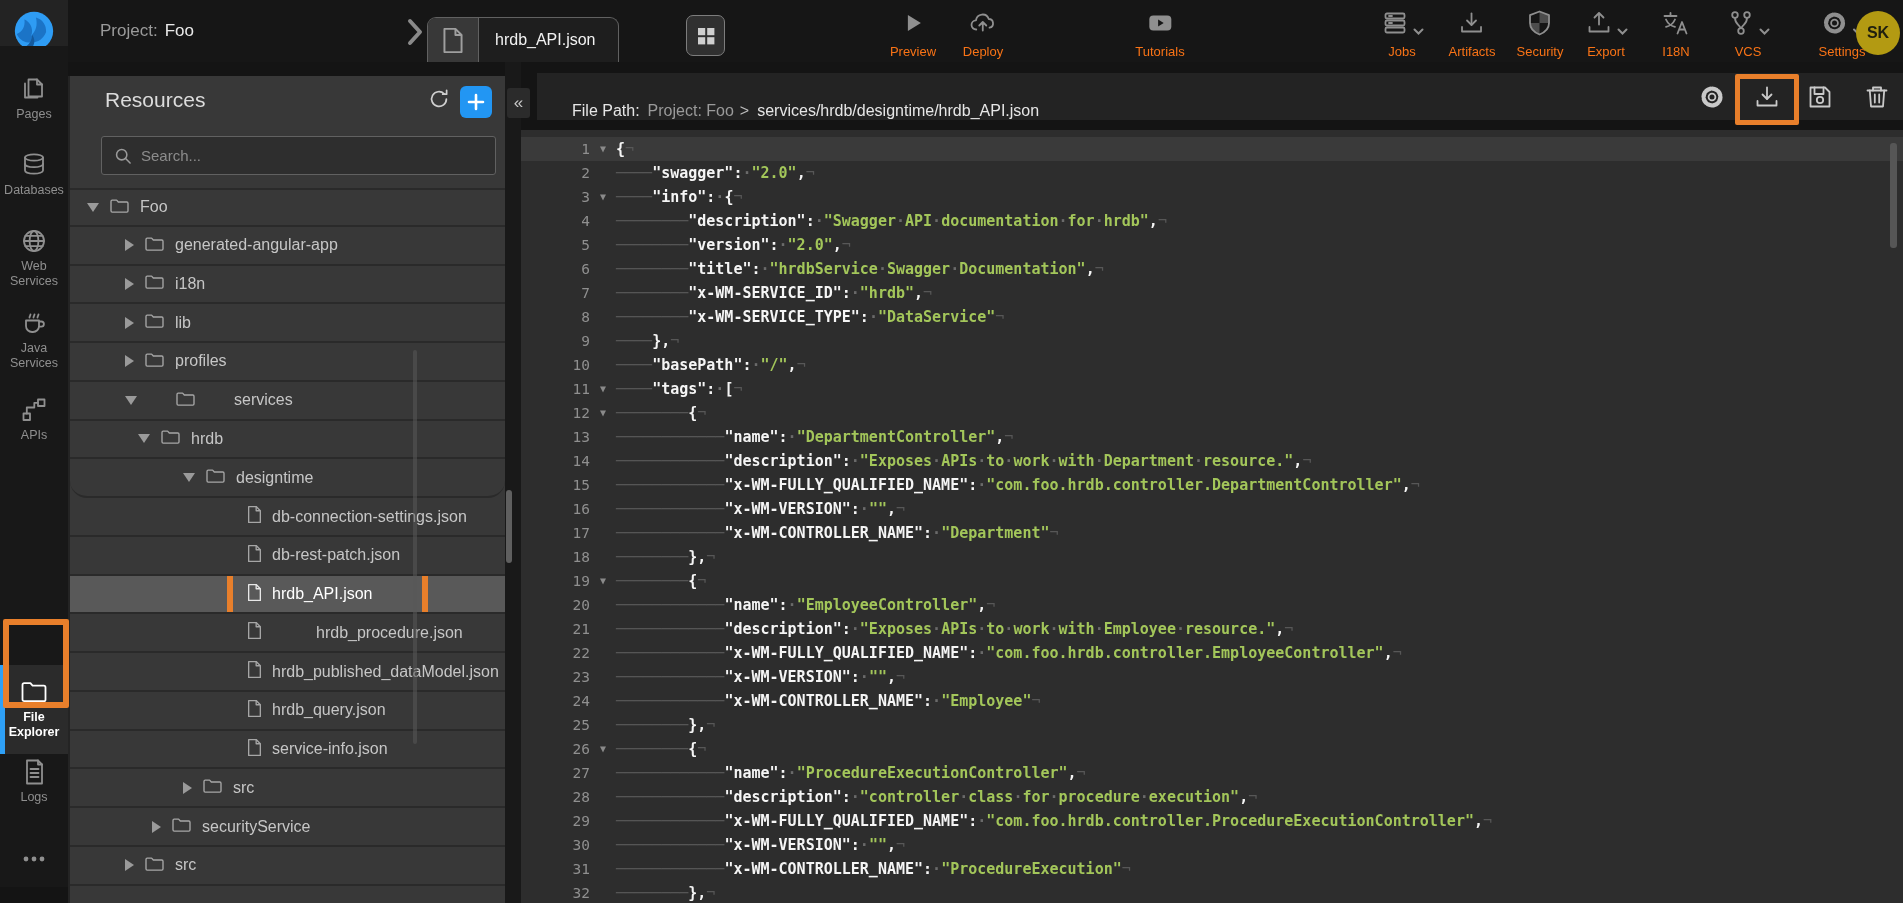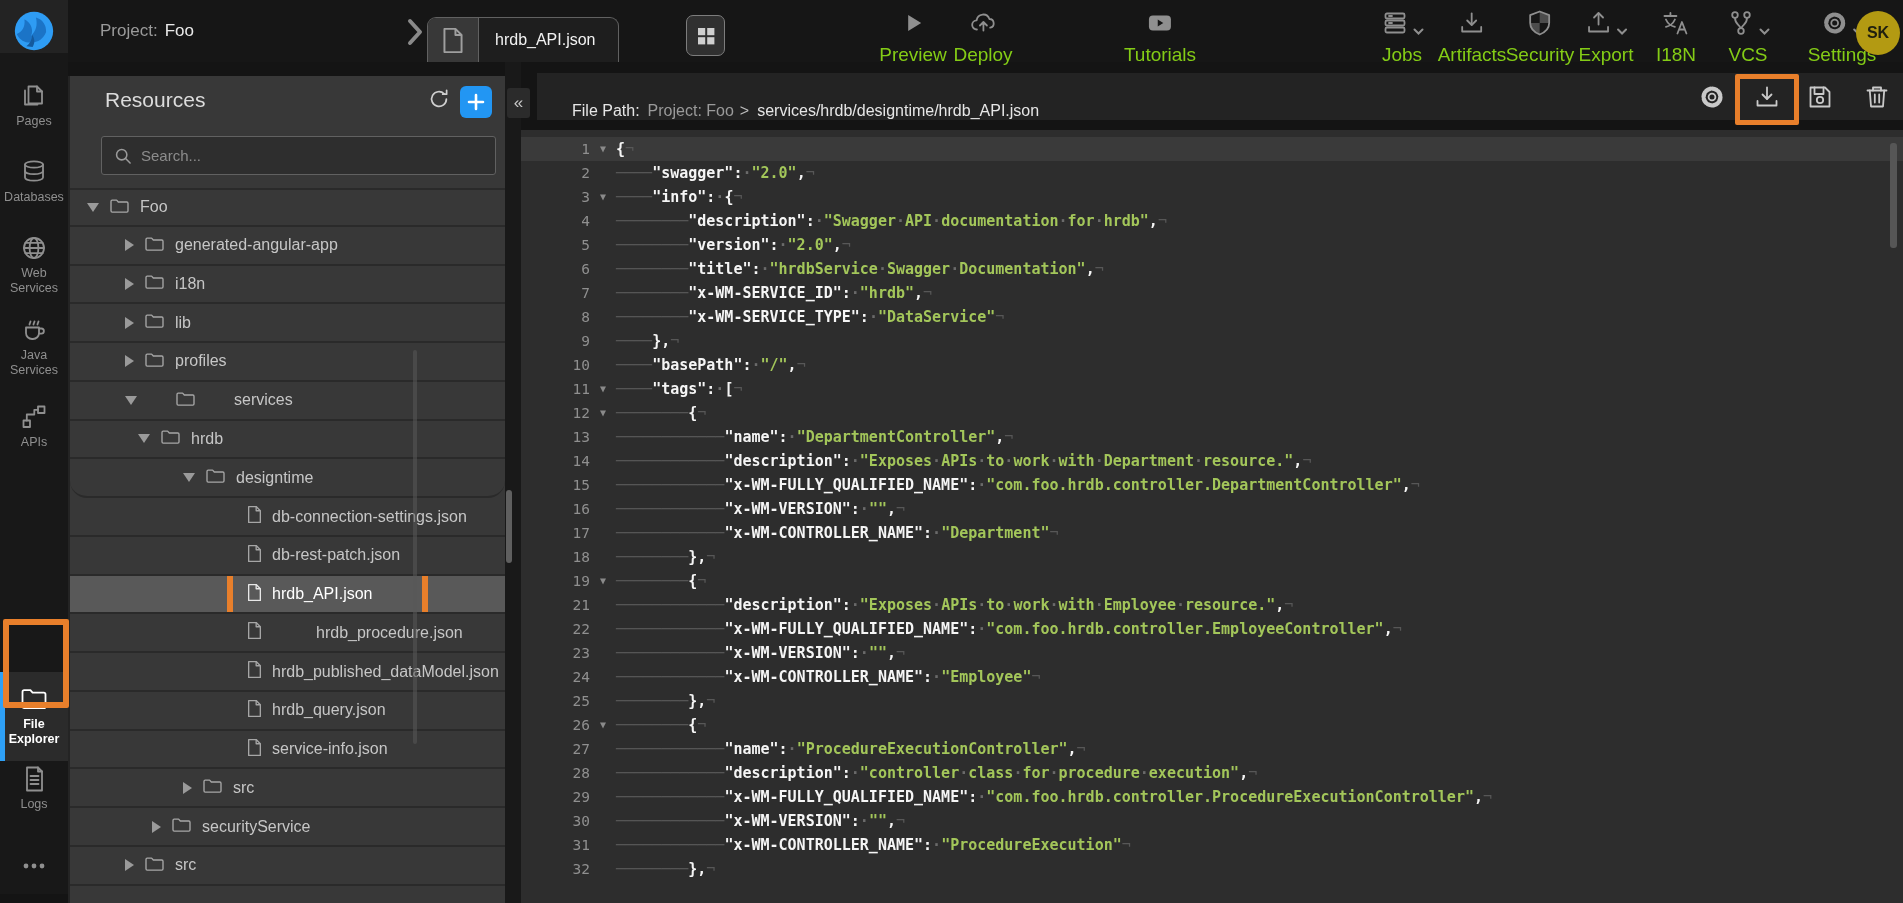--- a/index.html
+++ b/index.html
@@ -18,27 +18,27 @@
   #file-tab { position:absolute; left:427px; top:17px; height:45px; border:1px solid #616161; border-bottom:none;
               border-radius:9px 9px 0 0; background:#1e1e1e; display:flex; align-items:stretch; overflow:hidden; }
   #file-tab .ticon { width:51px; background:#383838; border-right:1px solid #616161;
                      display:flex; align-items:center; justify-content:center; color:#9f9f9f; }
   #file-tab .tlabel { display:flex; align-items:center; padding:0 22px 0 16px; color:#f2f2f2; font-size:16px; }
   #grid-btn { position:absolute; left:686px; top:15px; width:39px; height:41px; border:1.5px solid #7d7d7d;
               border-radius:7px; background:#303030; display:flex; align-items:center; justify-content:center; color:#cfcfcf; }
   .hact { position:absolute; top:10px; transform:translateX(-50%); color:#8f8f8f; text-align:center; cursor:pointer; }
   .hact .irow { display:flex; align-items:flex-end; justify-content:center; height:32px; }
   .hact .chev { margin:0 0 2px 3px; color:#8f8f8f; }
-  .hlbl { font-size:19px; color:#84cc16; margin-top:2px; white-space:nowrap; }
+  .hlbl { font-size:13px; color:#f97316; margin-top:2px; white-space:nowrap; }
   #avatar { position:absolute; left:1856px; top:11px; width:44px; height:44px; border-radius:50%;
             background:#b39a12; color:#20200f; font-weight:bold; font-size:16px;
             display:flex; align-items:center; justify-content:center; }
 
   
-  #sidebar { position:absolute; left:0; top:53px; width:68px; height:841px; background:#181818; }
+  #sidebar { position:absolute; left:0; top:46px; width:68px; height:841px; background:#181818; }
   .sbitem { position:absolute; left:0; width:68px; text-align:center; color:#8f8f8f; font-size:12.5px;
             line-height:15px; cursor:pointer; }
   .sbitem svg { display:block; margin:0 auto 3px; }
   .sbitem.active { background:#2b2b2b; color:#ffffff; font-weight:bold; }
   .sbitem.active .bluebar { position:absolute; left:0; top:0; width:5px; height:100%; background:#2ea0f6; }
 
   
   #panel { position:absolute; left:68px; top:76px; width:437px; height:827px; background:#383838;
            border-left:2px solid #242424; }
   #res-title { position:absolute; left:35px; top:12px; font-size:21px; color:#dcdcdc; }
@@ -499,20 +499,21 @@
         <div class="cl"><span class="ln">10</span><span class="fold"></span><span class="iv">────</span><span class="tw">"basePath":<span class="sp">·</span></span><span class="tg">"/"</span><span class="tw">,</span><span class="iv">¬</span></div>
         <div class="cl"><span class="ln">11</span><span class="fold">▼</span><span class="iv">────</span><span class="tw">"tags":<span class="sp">·</span>[</span><span class="iv">¬</span></div>
         <div class="cl"><span class="ln">12</span><span class="fold">▼</span><span class="iv">────────</span><span class="tw">{</span><span class="iv">¬</span></div>
         <div class="cl"><span class="ln">13</span><span class="fold"></span><span class="iv">────────────</span><span class="tw">"name":<span class="sp">·</span></span><span class="tg">"DepartmentController"</span><span class="tw">,</span><span class="iv">¬</span></div>
         <div class="cl"><span class="ln">14</span><span class="fold"></span><span class="iv">────────────</span><span class="tw">"description":<span class="sp">·</span></span><span class="tg">"Exposes<span class="sp">·</span>APIs<span class="sp">·</span>to<span class="sp">·</span>work<span class="sp">·</span>with<span class="sp">·</span>Department<span class="sp">·</span>resource."</span><span class="tw">,</span><span class="iv">¬</span></div>
         <div class="cl"><span class="ln">15</span><span class="fold"></span><span class="iv">────────────</span><span class="tw">"x-WM-FULLY_QUALIFIED_NAME":<span class="sp">·</span></span><span class="tg">"com.foo.hrdb.controller.DepartmentController"</span><span class="tw">,</span><span class="iv">¬</span></div>
         <div class="cl"><span class="ln">16</span><span class="fold"></span><span class="iv">────────────</span><span class="tw">"x-WM-VERSION":<span class="sp">·</span></span><span class="tg">""</span><span class="tw">,</span><span class="iv">¬</span></div>
         <div class="cl"><span class="ln">17</span><span class="fold"></span><span class="iv">────────────</span><span class="tw">"x-WM-CONTROLLER_NAME":<span class="sp">·</span></span><span class="tg">"Department"</span><span class="iv">¬</span></div>
         <div class="cl"><span class="ln">18</span><span class="fold"></span><span class="iv">────────</span><span class="tw">},</span><span class="iv">¬</span></div>
         <div class="cl"><span class="ln">19</span><span class="fold">▼</span><span class="iv">────────</span><span class="tw">{</span><span class="iv">¬</span></div>
+        <div class="cl"><span class="ln">20</span><span class="fold"></span><span class="iv">────────────</span><span class="tw">"name":<span class="sp">·</span></span><span class="tg">"EmployeeController"</span><span class="tw">,</span><span class="iv">¬</span></div>
         <div class="cl"><span class="ln">21</span><span class="fold"></span><span class="iv">────────────</span><span class="tw">"description":<span class="sp">·</span></span><span class="tg">"Exposes<span class="sp">·</span>APIs<span class="sp">·</span>to<span class="sp">·</span>work<span class="sp">·</span>with<span class="sp">·</span>Employee<span class="sp">·</span>resource."</span><span class="tw">,</span><span class="iv">¬</span></div>
         <div class="cl"><span class="ln">22</span><span class="fold"></span><span class="iv">────────────</span><span class="tw">"x-WM-FULLY_QUALIFIED_NAME":<span class="sp">·</span></span><span class="tg">"com.foo.hrdb.controller.EmployeeController"</span><span class="tw">,</span><span class="iv">¬</span></div>
         <div class="cl"><span class="ln">23</span><span class="fold"></span><span class="iv">────────────</span><span class="tw">"x-WM-VERSION":<span class="sp">·</span></span><span class="tg">""</span><span class="tw">,</span><span class="iv">¬</span></div>
         <div class="cl"><span class="ln">24</span><span class="fold"></span><span class="iv">────────────</span><span class="tw">"x-WM-CONTROLLER_NAME":<span class="sp">·</span></span><span class="tg">"Employee"</span><span class="iv">¬</span></div>
         <div class="cl"><span class="ln">25</span><span class="fold"></span><span class="iv">────────</span><span class="tw">},</span><span class="iv">¬</span></div>
         <div class="cl"><span class="ln">26</span><span class="fold">▼</span><span class="iv">────────</span><span class="tw">{</span><span class="iv">¬</span></div>
         <div class="cl"><span class="ln">27</span><span class="fold"></span><span class="iv">────────────</span><span class="tw">"name":<span class="sp">·</span></span><span class="tg">"ProcedureExecutionController"</span><span class="tw">,</span><span class="iv">¬</span></div>
         <div class="cl"><span class="ln">28</span><span class="fold"></span><span class="iv">────────────</span><span class="tw">"description":<span class="sp">·</span></span><span class="tg">"controller<span class="sp">·</span>class<span class="sp">·</span>for<span class="sp">·</span>procedure<span class="sp">·</span>execution"</span><span class="tw">,</span><span class="iv">¬</span></div>
         <div class="cl"><span class="ln">29</span><span class="fold"></span><span class="iv">────────────</span><span class="tw">"x-WM-FULLY_QUALIFIED_NAME":<span class="sp">·</span></span><span class="tg">"com.foo.hrdb.controller.ProcedureExecutionController"</span><span class="tw">,</span><span class="iv">¬</span></div>
         <div class="cl"><span class="ln">30</span><span class="fold"></span><span class="iv">────────────</span><span class="tw">"x-WM-VERSION":<span class="sp">·</span></span><span class="tg">""</span><span class="tw">,</span><span class="iv">¬</span></div>

